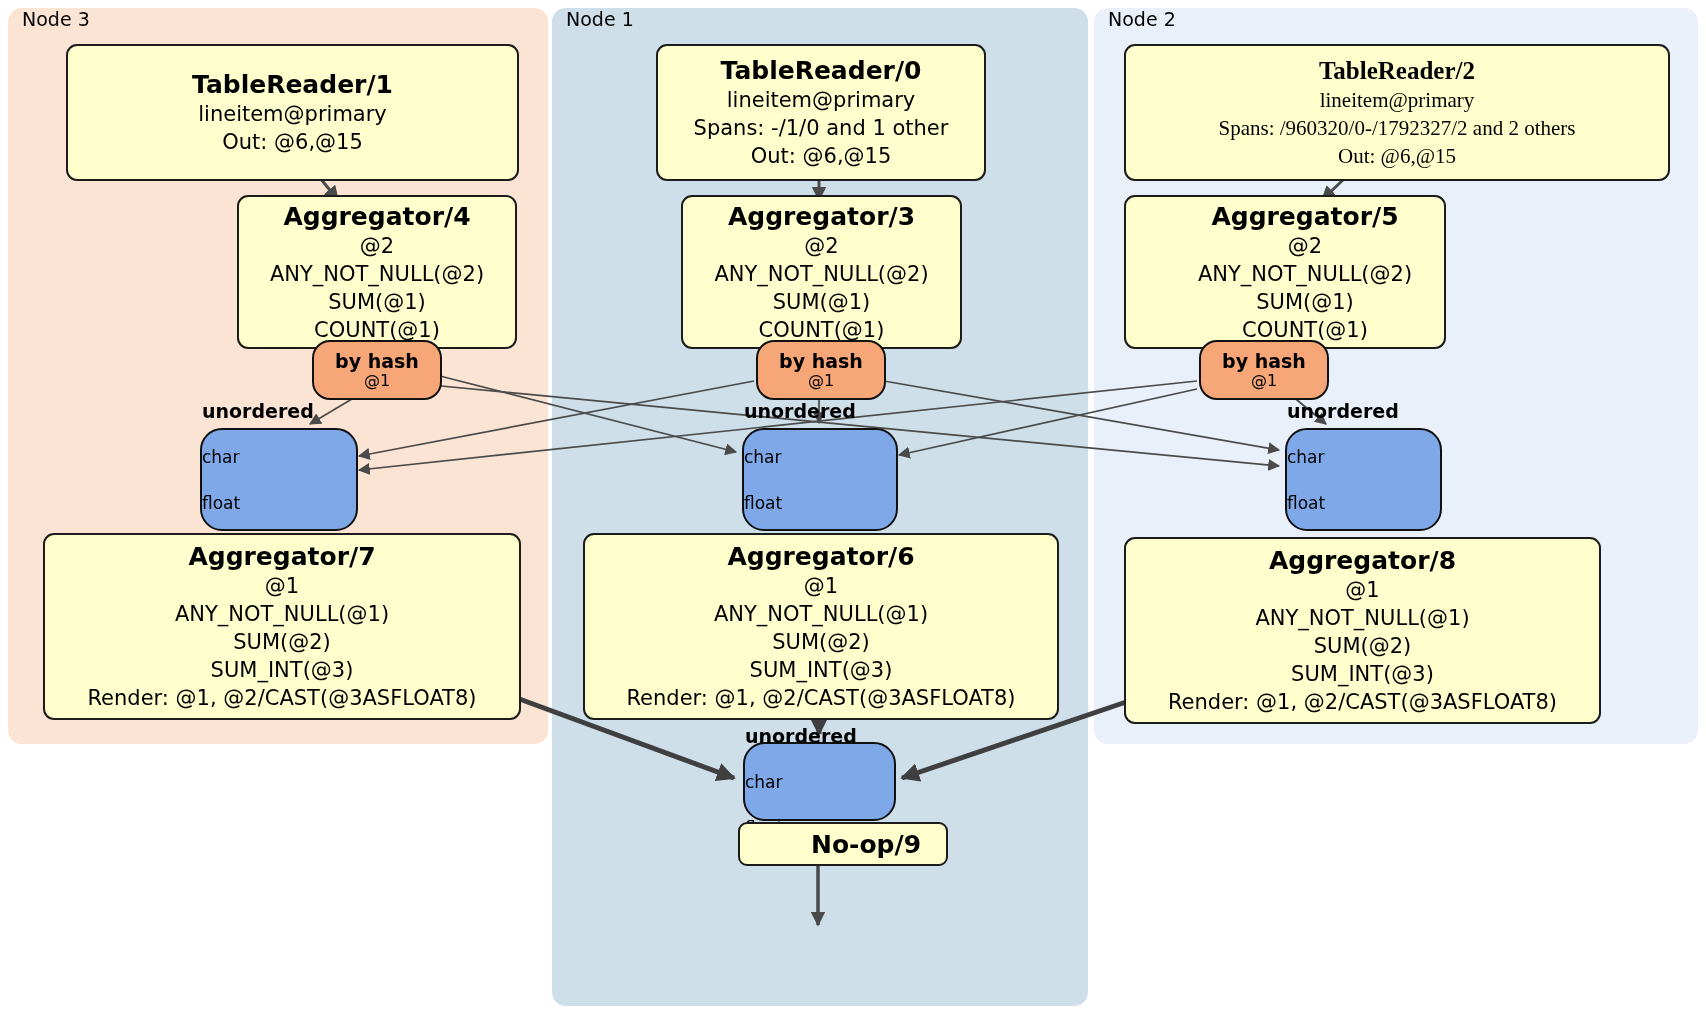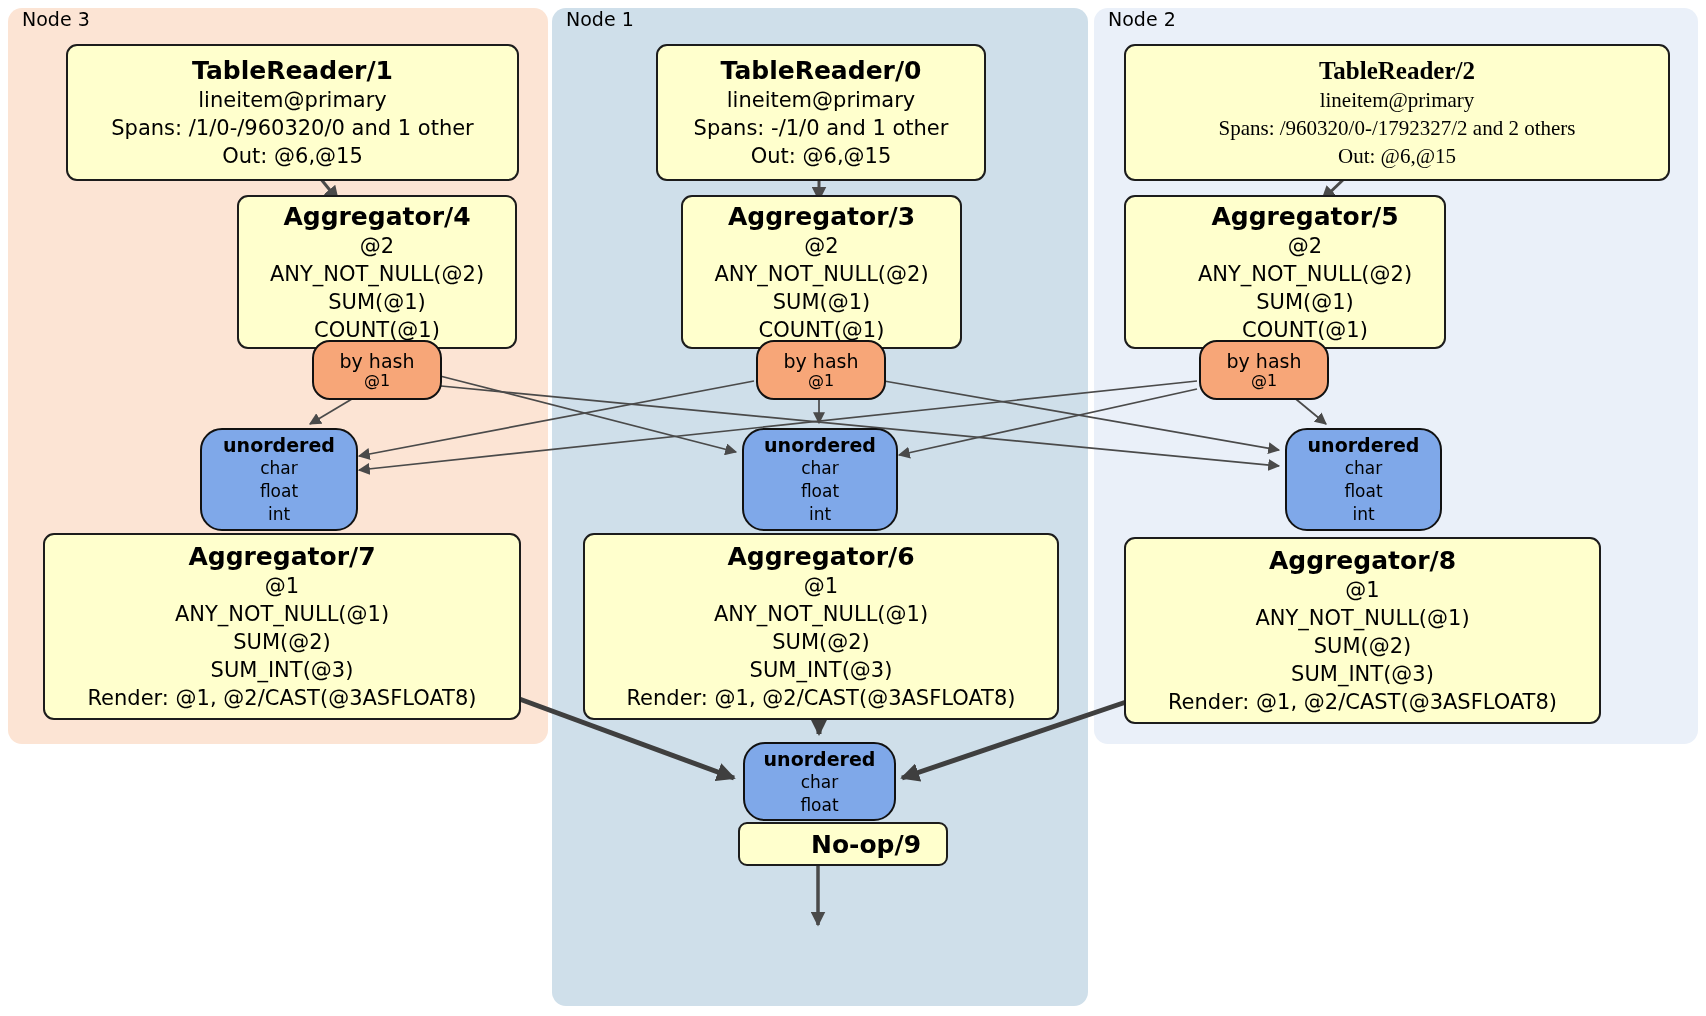--- a/index.html
+++ b/index.html
@@ -13,26 +13,26 @@
 
   .ybox{position:absolute;background:#ffffcd;border:2px solid #1c1c1c;border-radius:11px;
         z-index:4;display:flex;flex-direction:column;justify-content:center;align-items:center;
         text-align:center;color:#000;}
   .ybox .title{font-weight:bold;font-size:25px;line-height:31px;white-space:nowrap;}
   .ybox .ln{font-size:21px;line-height:28px;white-space:nowrap;}
 
   .pill{position:absolute;background:#f7a678;border:2px solid #111;border-radius:18px;
         z-index:5;display:flex;flex-direction:column;justify-content:center;align-items:center;
         text-align:center;color:#000;}
-  .pill .title{font-weight:normal;font-size:19px;line-height:22px;}
+  .pill .title{font-weight:bold;font-size:19px;line-height:22px;}
   .pill .key{font-size:16px;line-height:18px;}
 
   .sync{position:absolute;background:#7fa8e9;border:2.5px solid #111;border-radius:22px;
-        z-index:4;display:flex;flex-direction:column;justify-content:center;align-items:center;
-        text-align:center;color:#000;}
+        z-index:4;display:flex;flex-direction:column;justify-content:center;align-items:flex-start;
+        text-align:center;color:#000;gap:23px;}
   .sync .title{font-weight:bold;font-size:19px;line-height:24px;}
   .sync .col{font-size:17px;line-height:23px;}
 
   .small-ybox .title{font-size:25px;}
 </style>
 </head>
 <body>
 
 <div id="stage">
 
@@ -74,21 +74,20 @@
     <line x1="514" y1="697" x2="734" y2="778" stroke="#3f3f3f" stroke-width="5" marker-end="url(#arrBig)"></line>
     <line x1="819" y1="716" x2="819" y2="734" stroke="#3f3f3f" stroke-width="5" marker-end="url(#arrBig)"></line>
     <line x1="1132" y1="700" x2="902" y2="778" stroke="#3f3f3f" stroke-width="5" marker-end="url(#arrBig)"></line>
 
     <line x1="818" y1="864" x2="818" y2="925" stroke="#4a4a4a" stroke-width="3.5" marker-end="url(#arrMed)"></line>
   </svg>
 
   <div class="ybox" style="left:66px;top:44px;width:449px;height:133px;">
     <div class="title">TableReader/1</div>
     <div class="ln">lineitem@primary</div>
-    <div class="ln">Spans: /1/0-/960320/0 and 1 other</div>
     <div class="ln">Out: @6,@15</div>
   </div>
   <div class="ybox" style="left:656px;top:44px;width:326px;height:133px;">
     <div class="title">TableReader/0</div>
     <div class="ln">lineitem@primary</div>
     <div class="ln">Spans: -/1/0 and 1 other</div>
     <div class="ln">Out: @6,@15</div>
   </div>
   <div class="ybox" style="left:1124px;top:44px;width:542px;height:133px;font-family:Liberation Serif, serif;">
     <div class="title">TableReader/2</div>

